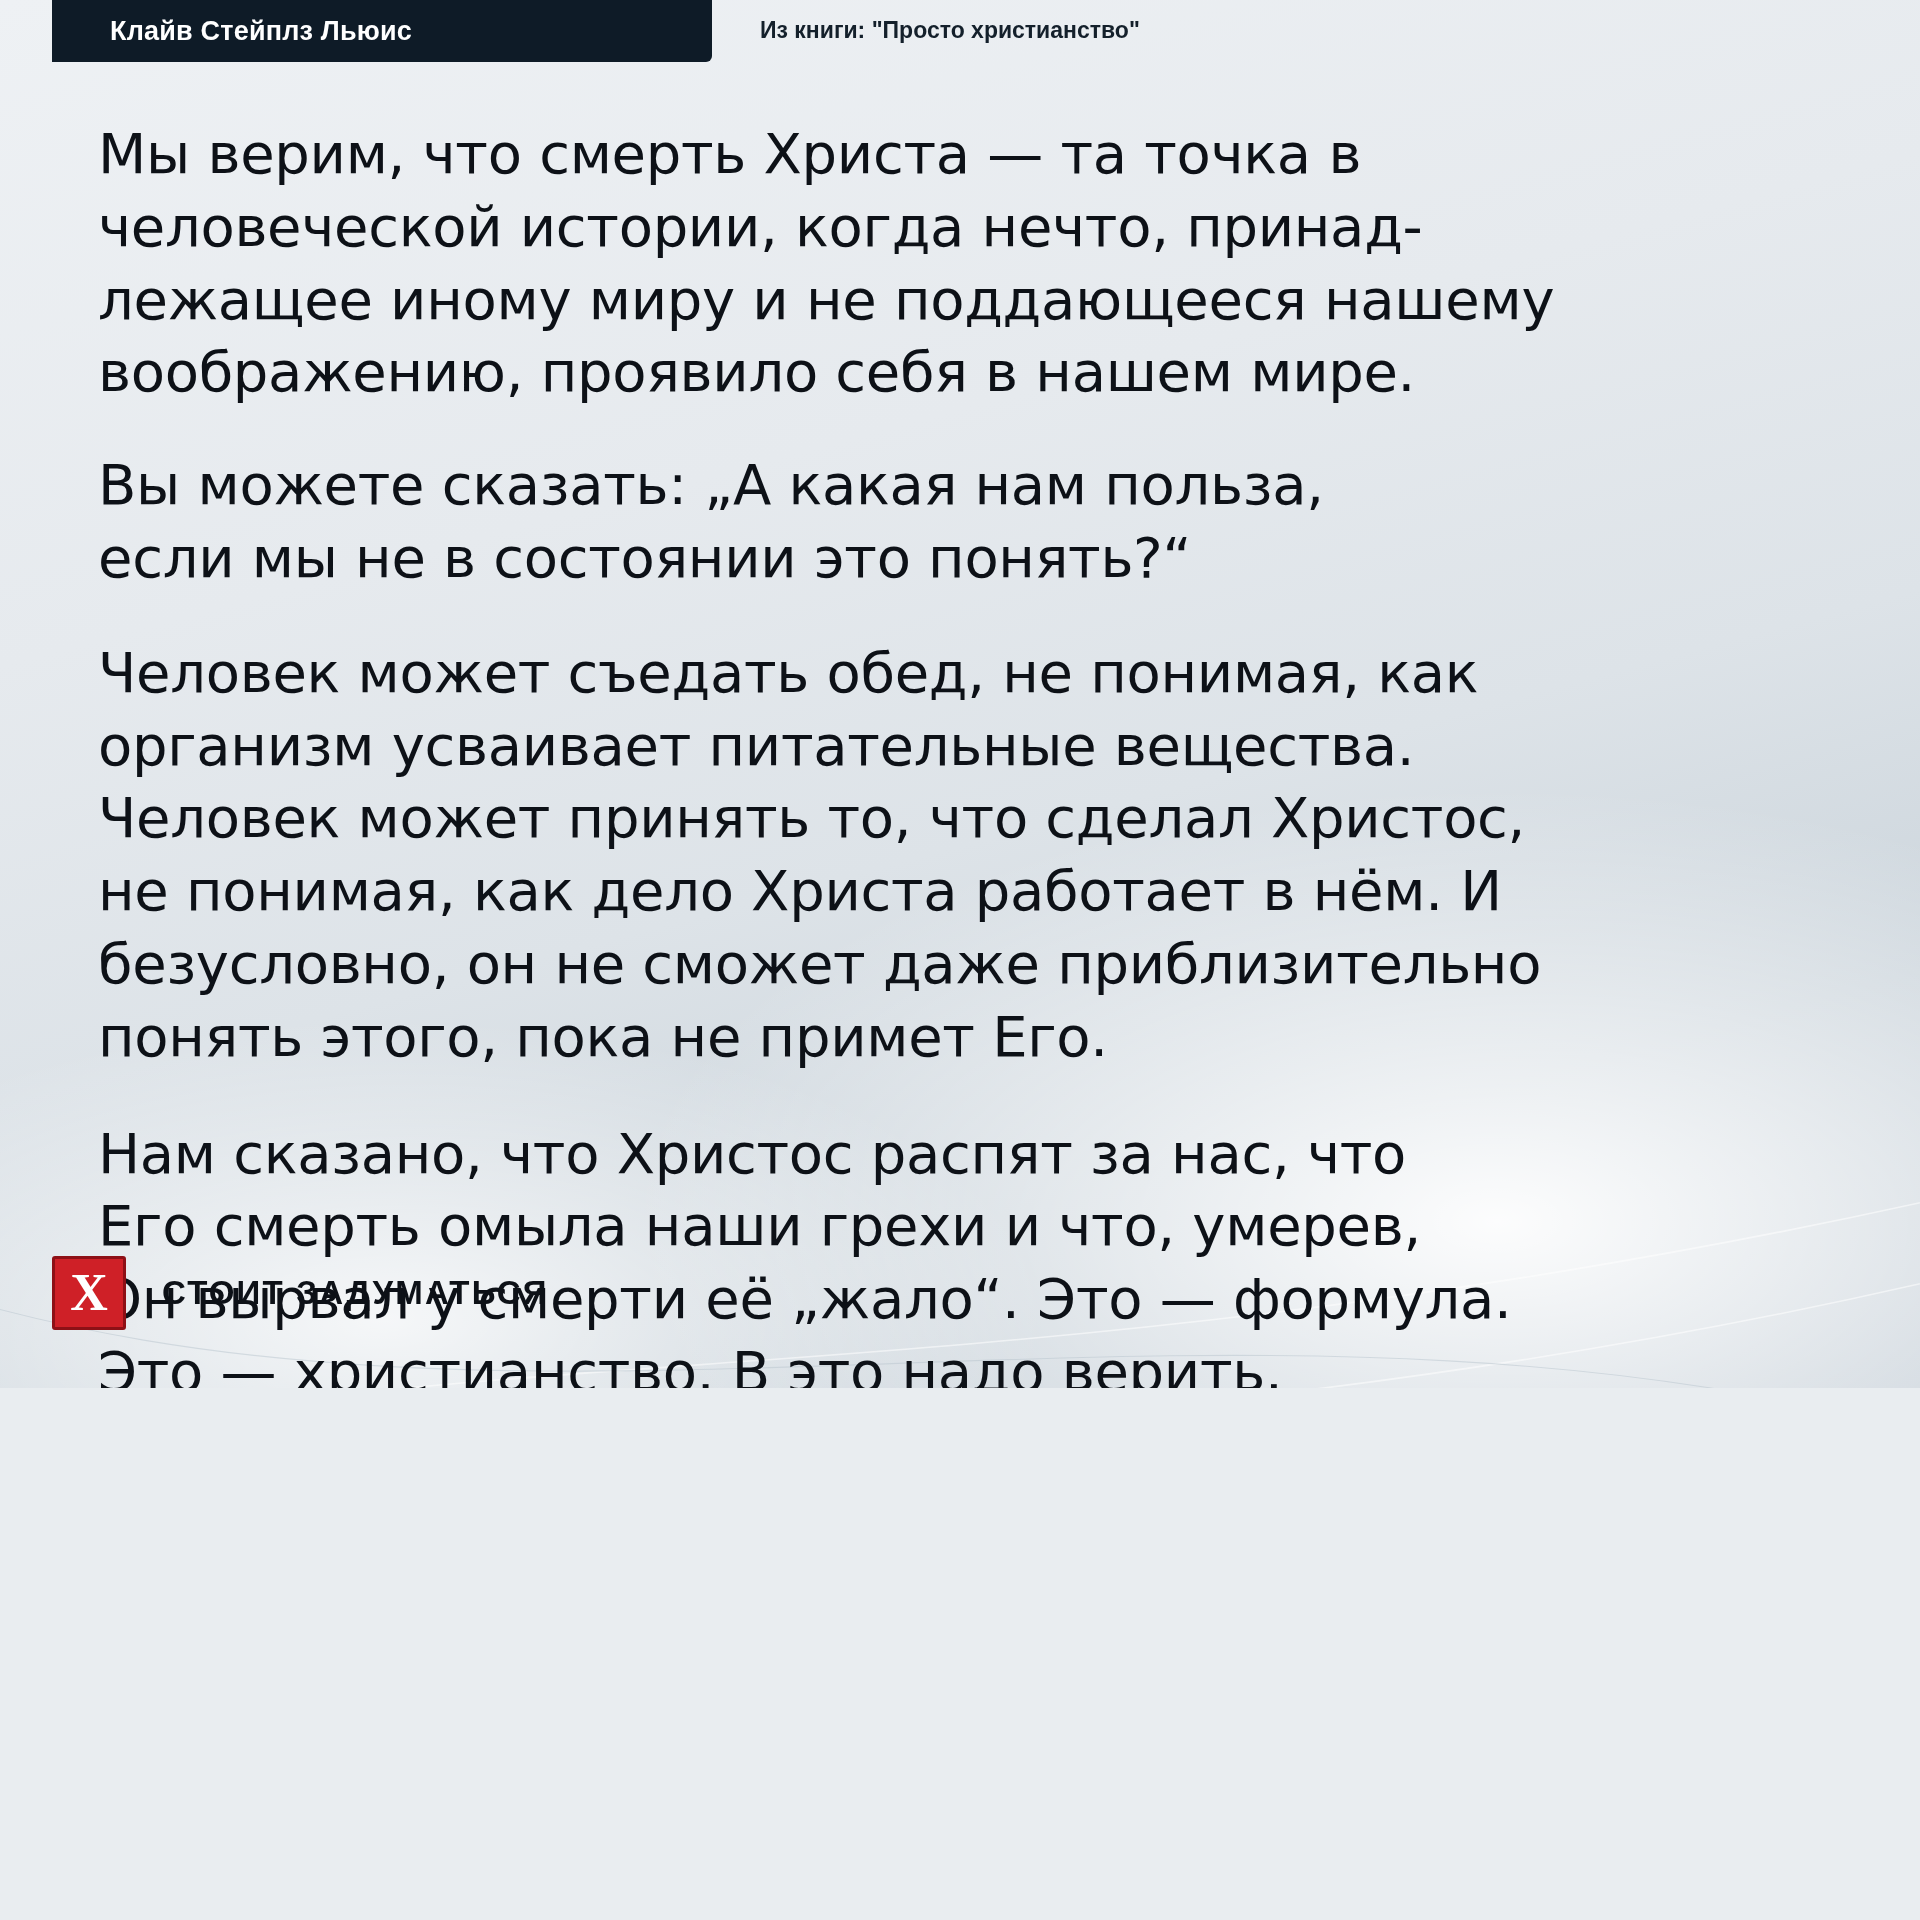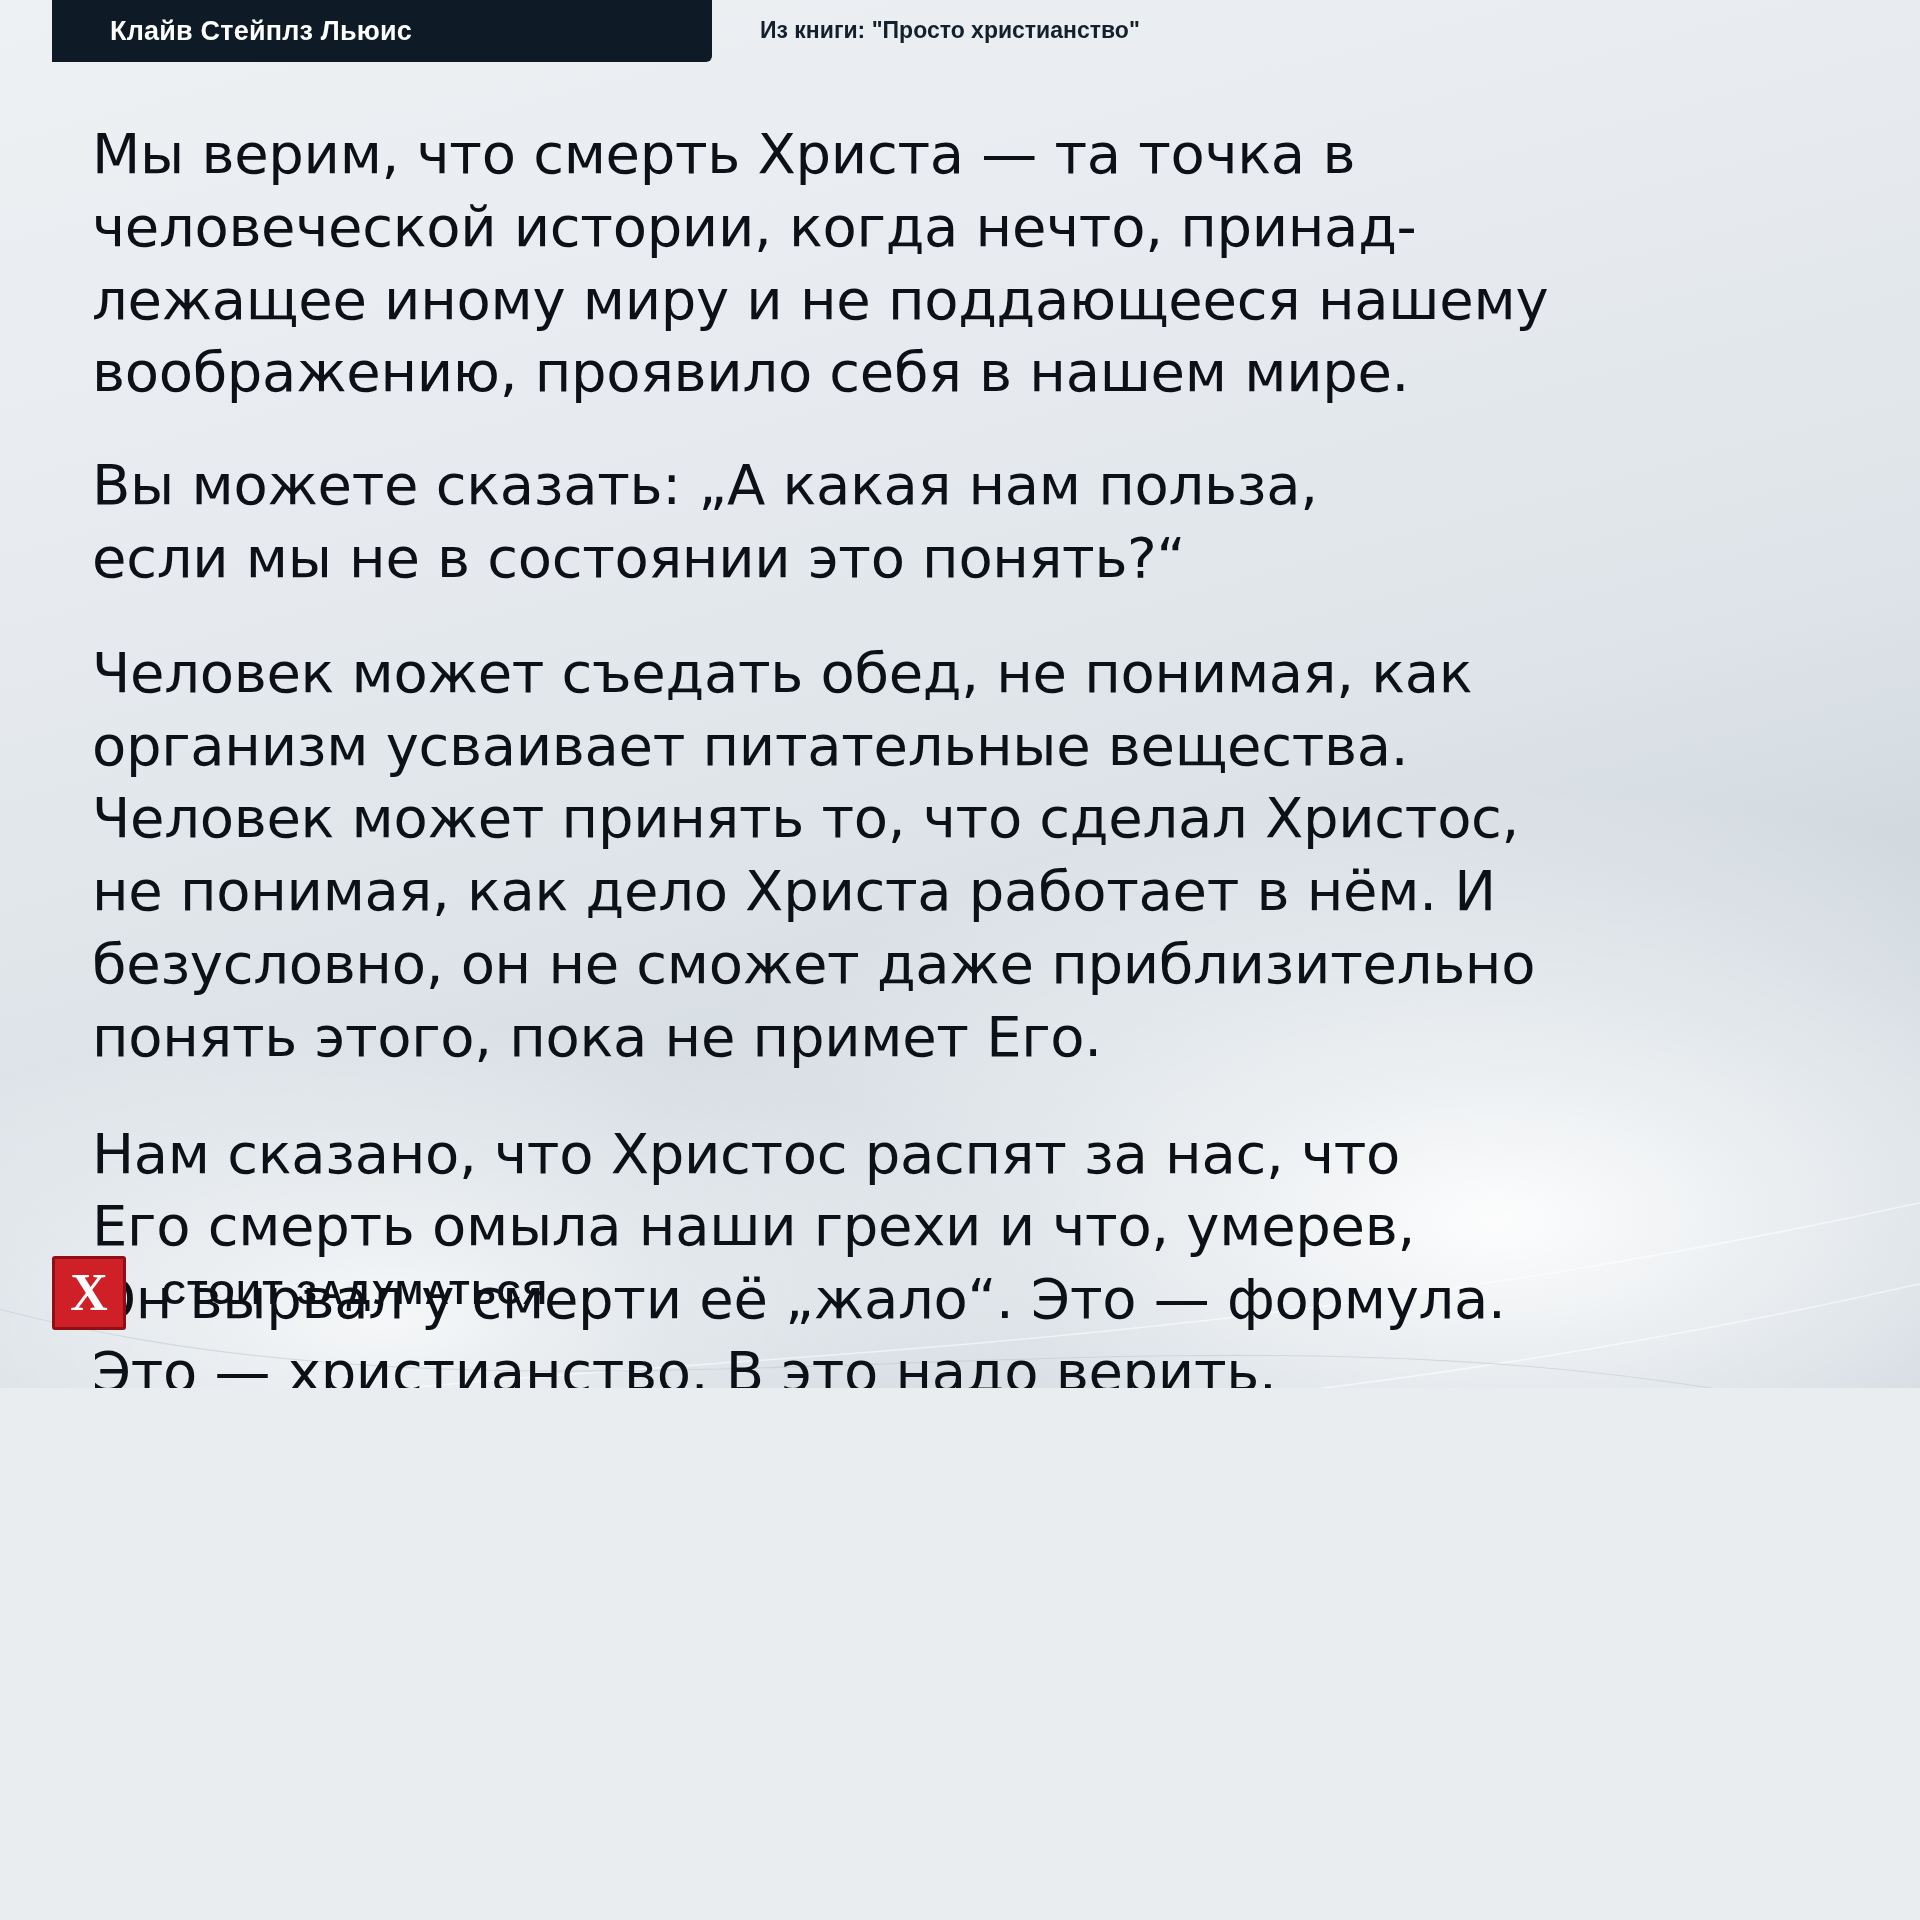--- a/index.html
+++ b/index.html
@@ -83,21 +83,21 @@
     left: 760px; top: 17px;
     color: #14202b;
     font-size: 23px;
     font-weight: bold;
     font-family: "Liberation Sans", sans-serif;
   }
 
   
   .content {
     position: absolute;
-    left: 92px;
+    left: 98px;
     top: 118px;
     width: 1740px;
   }
   .para {
     color: #0d1117;
     font-family: "DejaVu Sans", sans-serif;
     font-size: 56px;
     line-height: 1.30;
     letter-spacing: -0.3px;
     margin: 0 0 40px 0;

